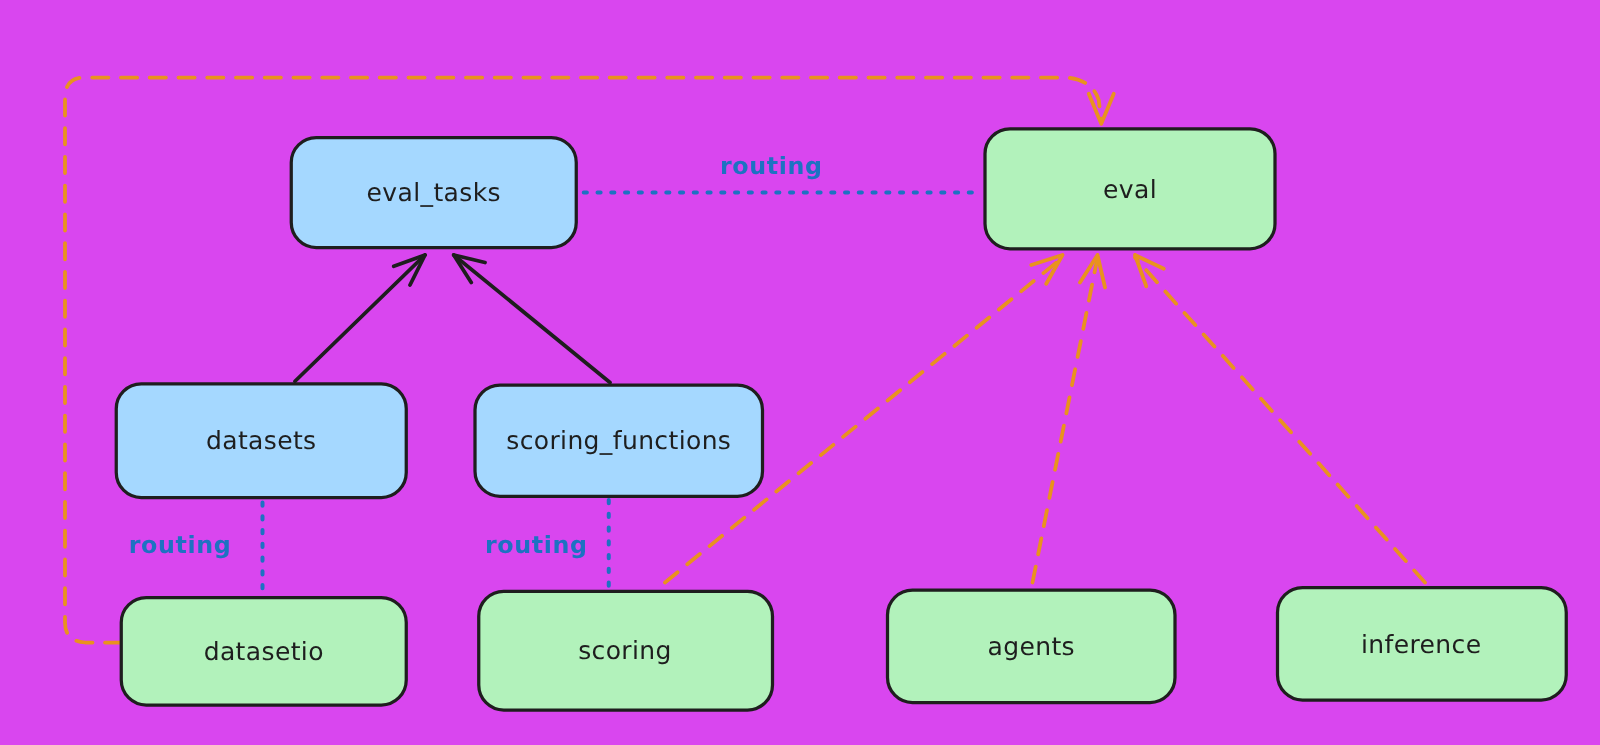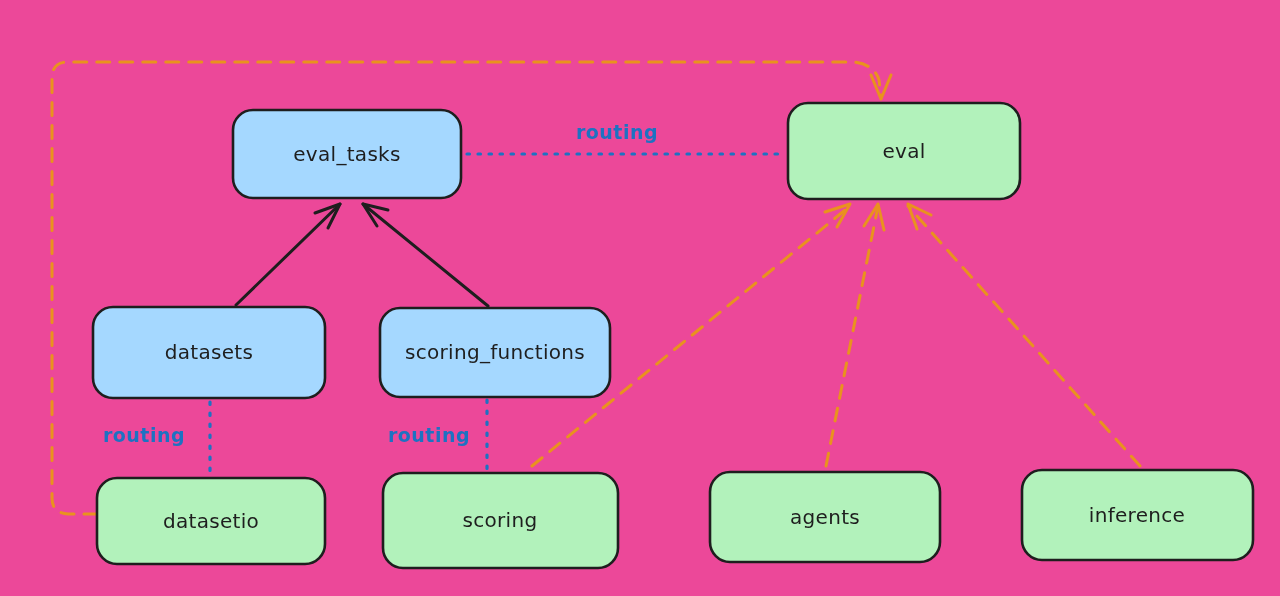--- a/index.html
+++ b/index.html
@@ -1,16 +1,16 @@
 <!DOCTYPE html>
 <html><head>
 <meta charset="utf-8">
 <style>
   html, body { margin: 0; padding: 0; background: #ffffff; }
-  .stage { position: relative; width: 1280px; height: 596px; background: #ec4899; overflow: hidden; }
+  .stage { position: relative; width: 1280px; height: 596px; background: #d946ef; overflow: hidden; }
   svg { display: block; }
   .edge { fill: none; stroke-width: 3; stroke-linecap: round; stroke-linejoin: round; }
   .edge.dashed { stroke-dasharray: 13 10; }
   .edge.dotted { stroke-dasharray: 2.5 8.5; stroke-width: 3.2; }
   .arrowhead { fill: none; stroke-width: 3; stroke-linecap: round; stroke-linejoin: round; }
   .node-rect { stroke-width: 2.6; }
   .node-label {
     font-family: "DejaVu Sans", sans-serif;
     font-size: 20px;
     letter-spacing: 0.3px;

